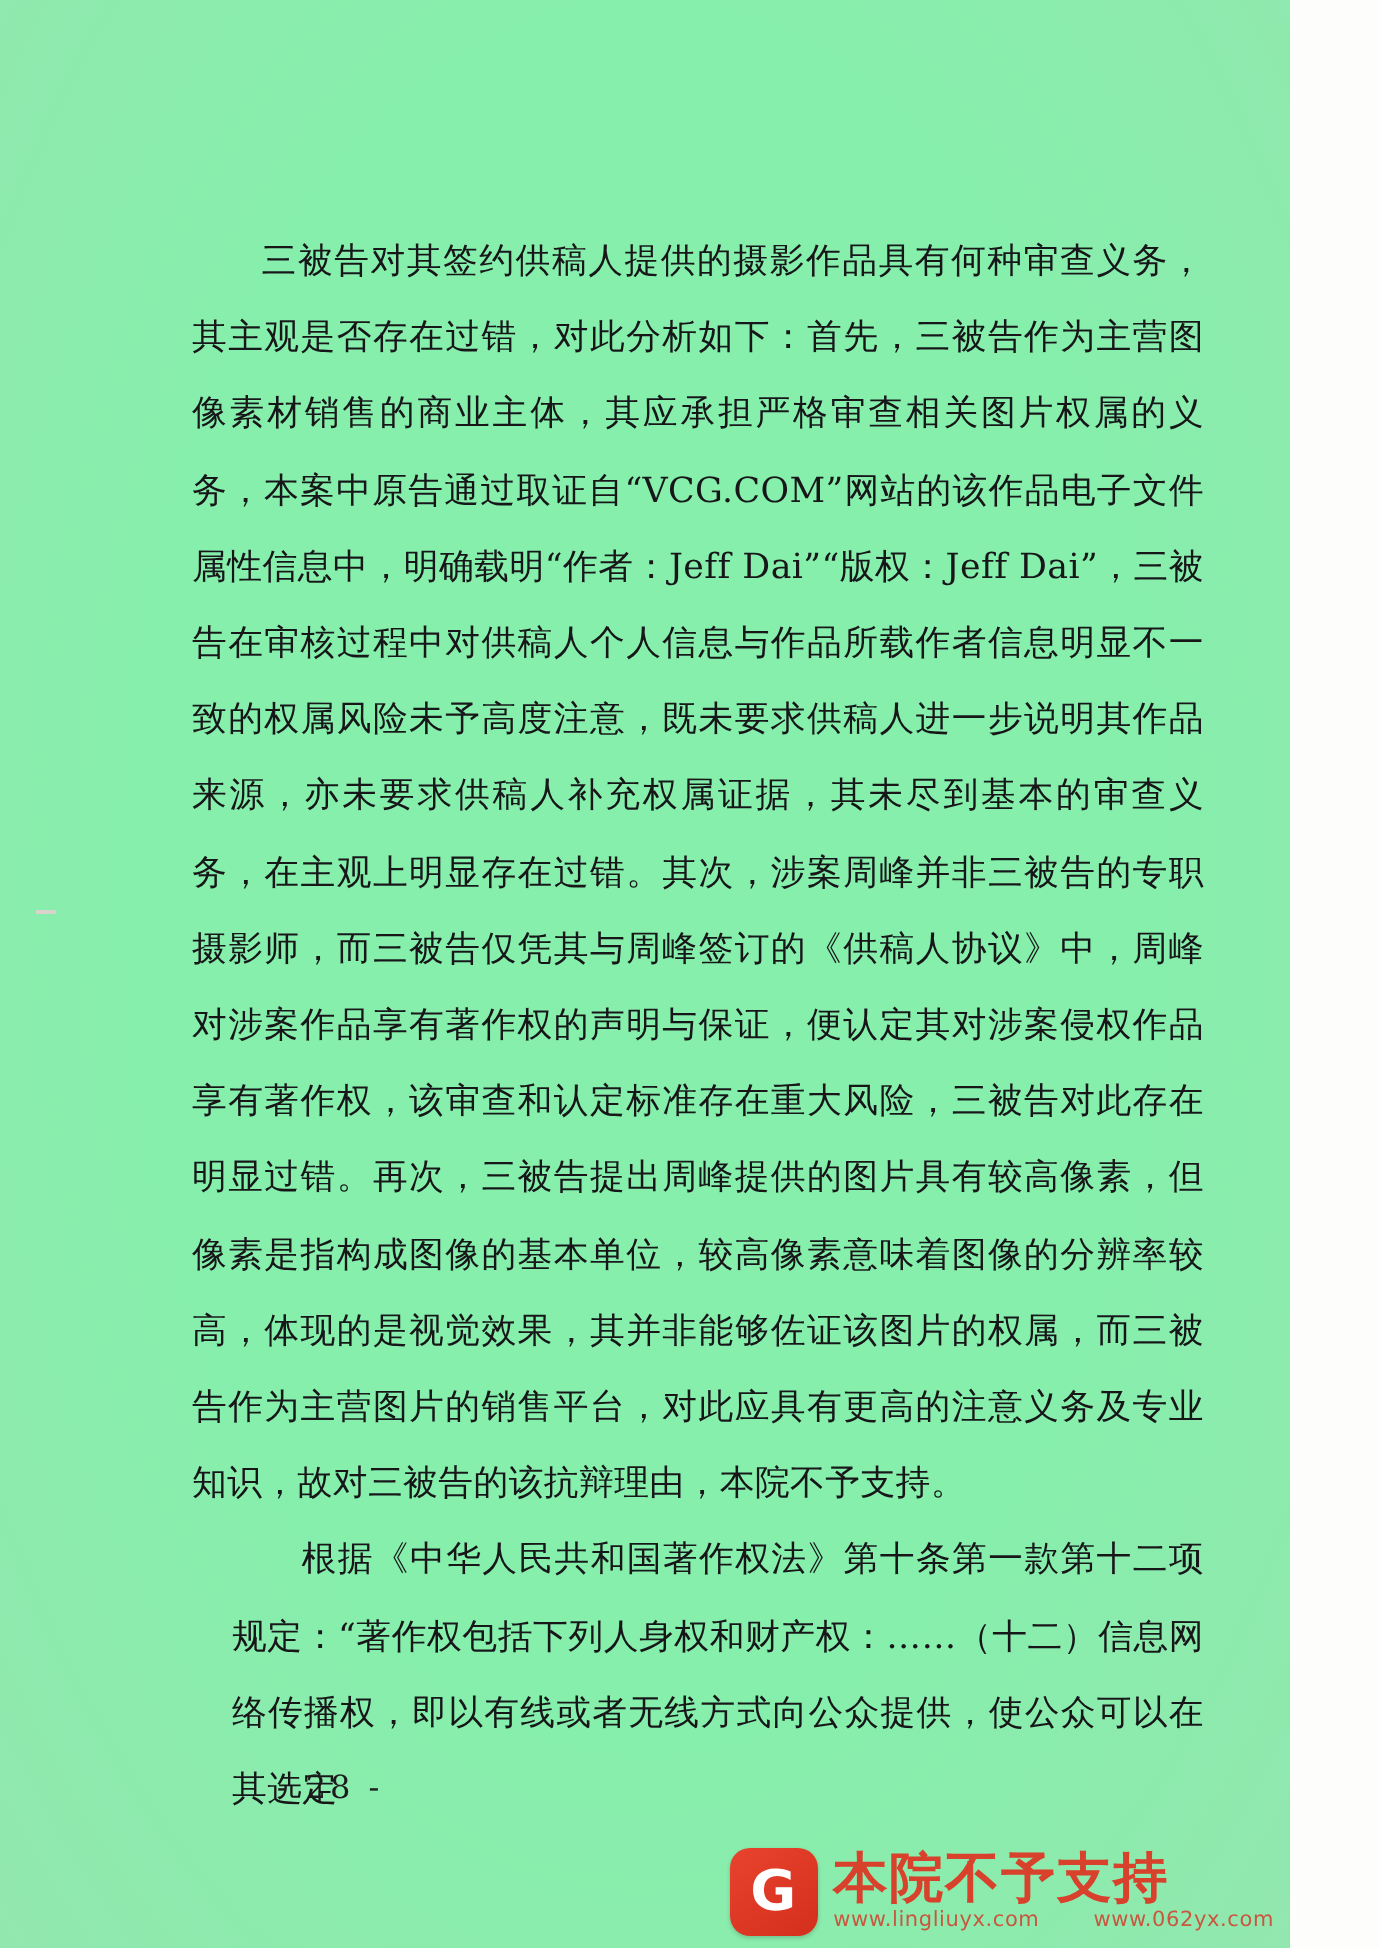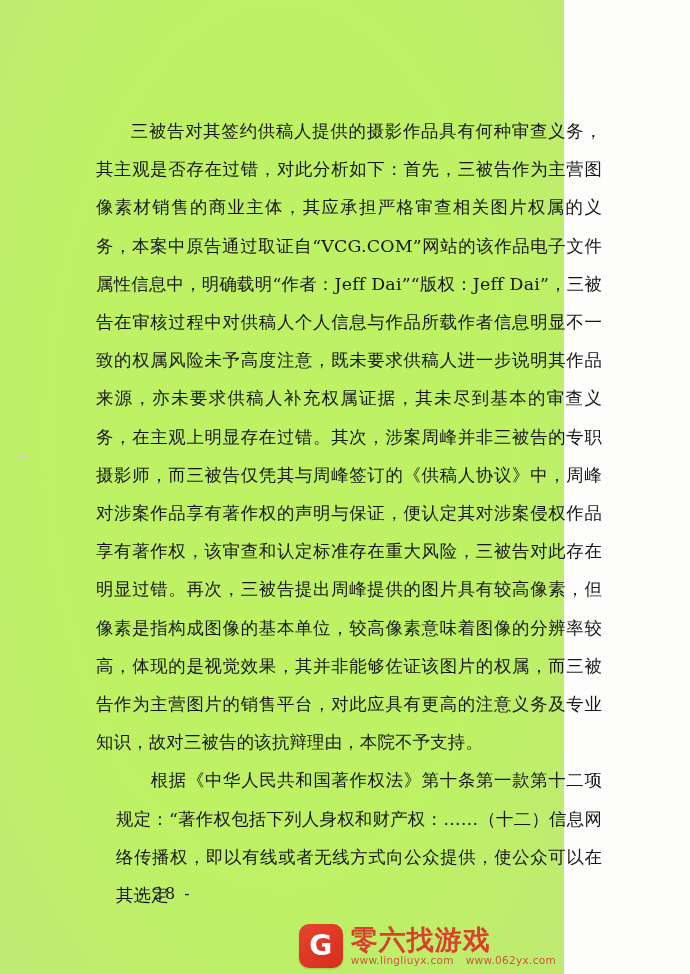--- a/index.html
+++ b/index.html
@@ -10,23 +10,23 @@
     width: 690px;
     height: 974px;
     background: #fdfdfb;
     font-family: "Liberation Serif", serif;
     position: relative;
     overflow: hidden;
   }
   .page {
     position: absolute;
     left: 0; top: 0;
-    width: 564px;
+    width: 645px;
     height: 974px;
-    background: #bef264;
+    background: #86efac;
   }
   
   .page::before {
     content: "";
     position: absolute;
     inset: 0;
     background:
       radial-gradient(ellipse at 50% 45%, rgba(255,255,255,0) 55%, rgba(200,195,185,0.18) 100%);
     pointer-events: none;
   }
@@ -117,21 +117,21 @@
     font-size: 27px;
     color: #d8412c;
     font-family: "DejaVu Sans", sans-serif;
     letter-spacing: 1px;
     line-height: 1.05;
     font-weight: bold;
   }
   .wm-sub {
     margin-top: 0;
     display: flex;
-    gap: 12px;
+    gap: 27px;
     font-size: 10.5px;
     color: #c9573f;
     font-family: "DejaVu Sans", sans-serif;
     letter-spacing: 0.3px;
   }
 </style>
 </head>
 <body>
 
 <div class="page">
@@ -145,21 +145,21 @@
 
   <div class="page-number">
     <span class="pn-inner">- 28 -</span>
   </div>
 
   <div class="watermark">
     <div class="wm-logo">
       <span class="g">G</span>
     </div>
     <div class="wm-text">
-      <div class="wm-title">零六找游戏</div>
+      <div class="wm-title">本院不予支持</div>
       <div class="wm-sub">
         <span>www.lingliuyx.com</span>
         <span>www.062yx.com</span>
       </div>
     </div>
   </div>
 
 </div>
 
 </body></html>

